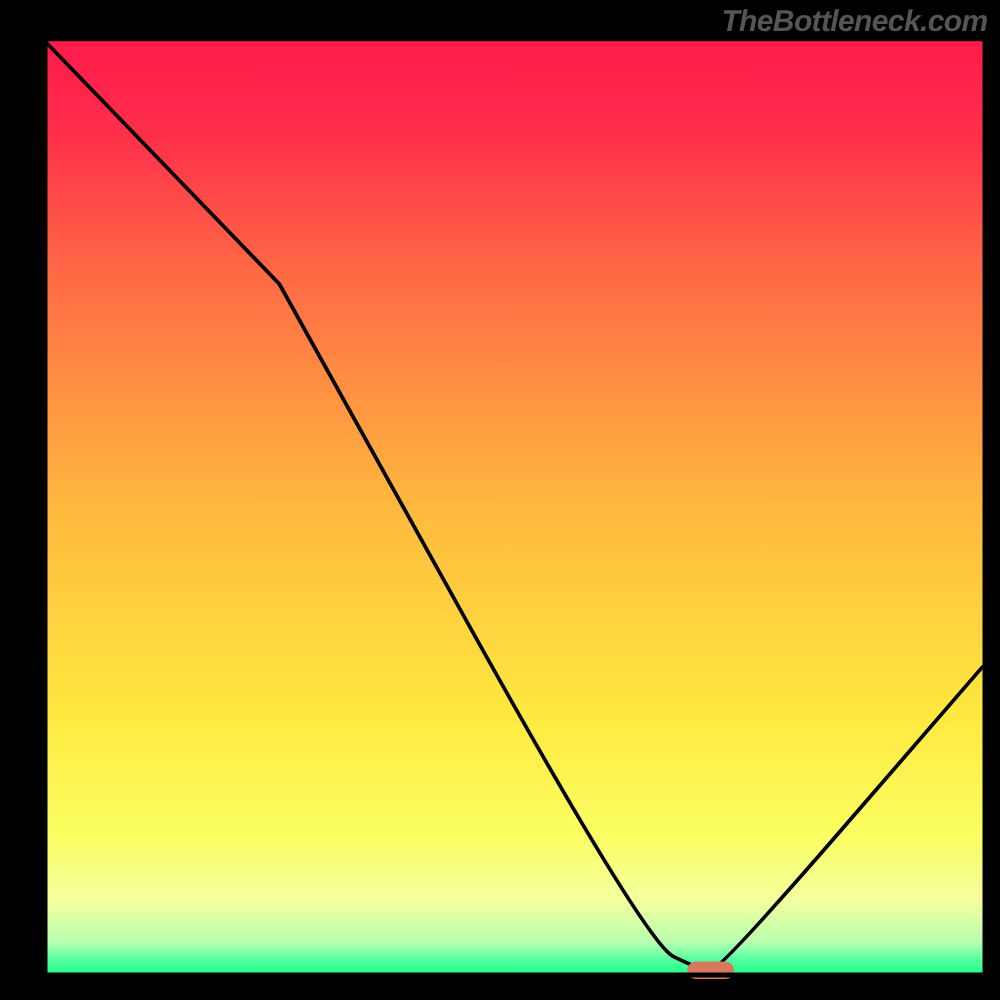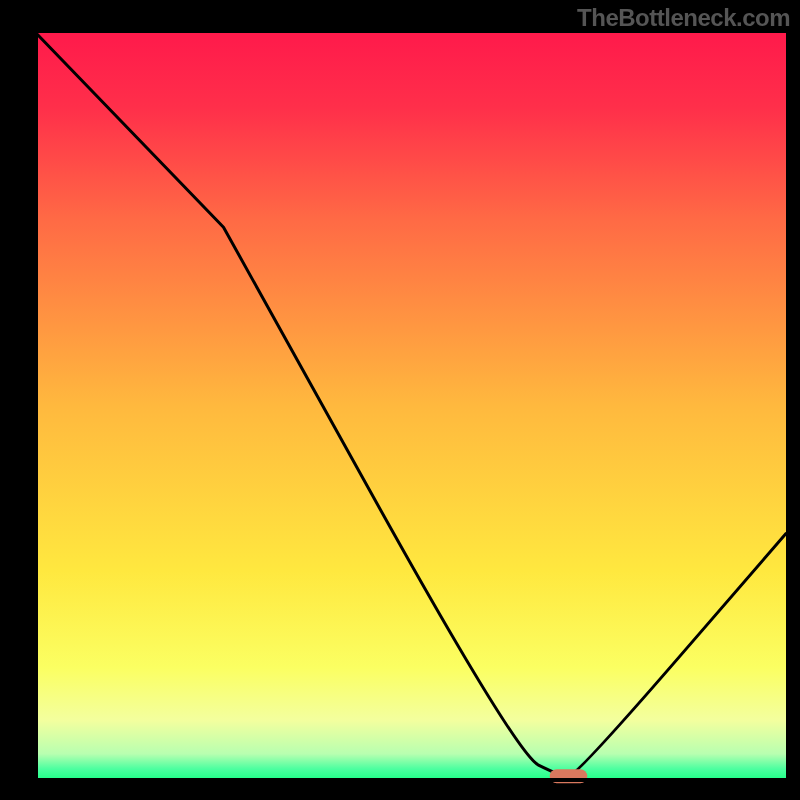--- a/index.html
+++ b/index.html
@@ -7,20 +7,21 @@
     padding: 0;
     width: 800px;
     height: 800px;
     background: #000;
     overflow: hidden;
   }
   .container {
     position: relative;
     width: 800px;
     height: 800px;
+    font-style: italic;
   }
   .watermark {
     position: absolute;
     top: 4px;
     right: 10px;
     font-family: Arial, Helvetica, sans-serif;
     font-size: 24px;
     font-weight: bold;
     color: #555;
     letter-spacing: -0.5px;

